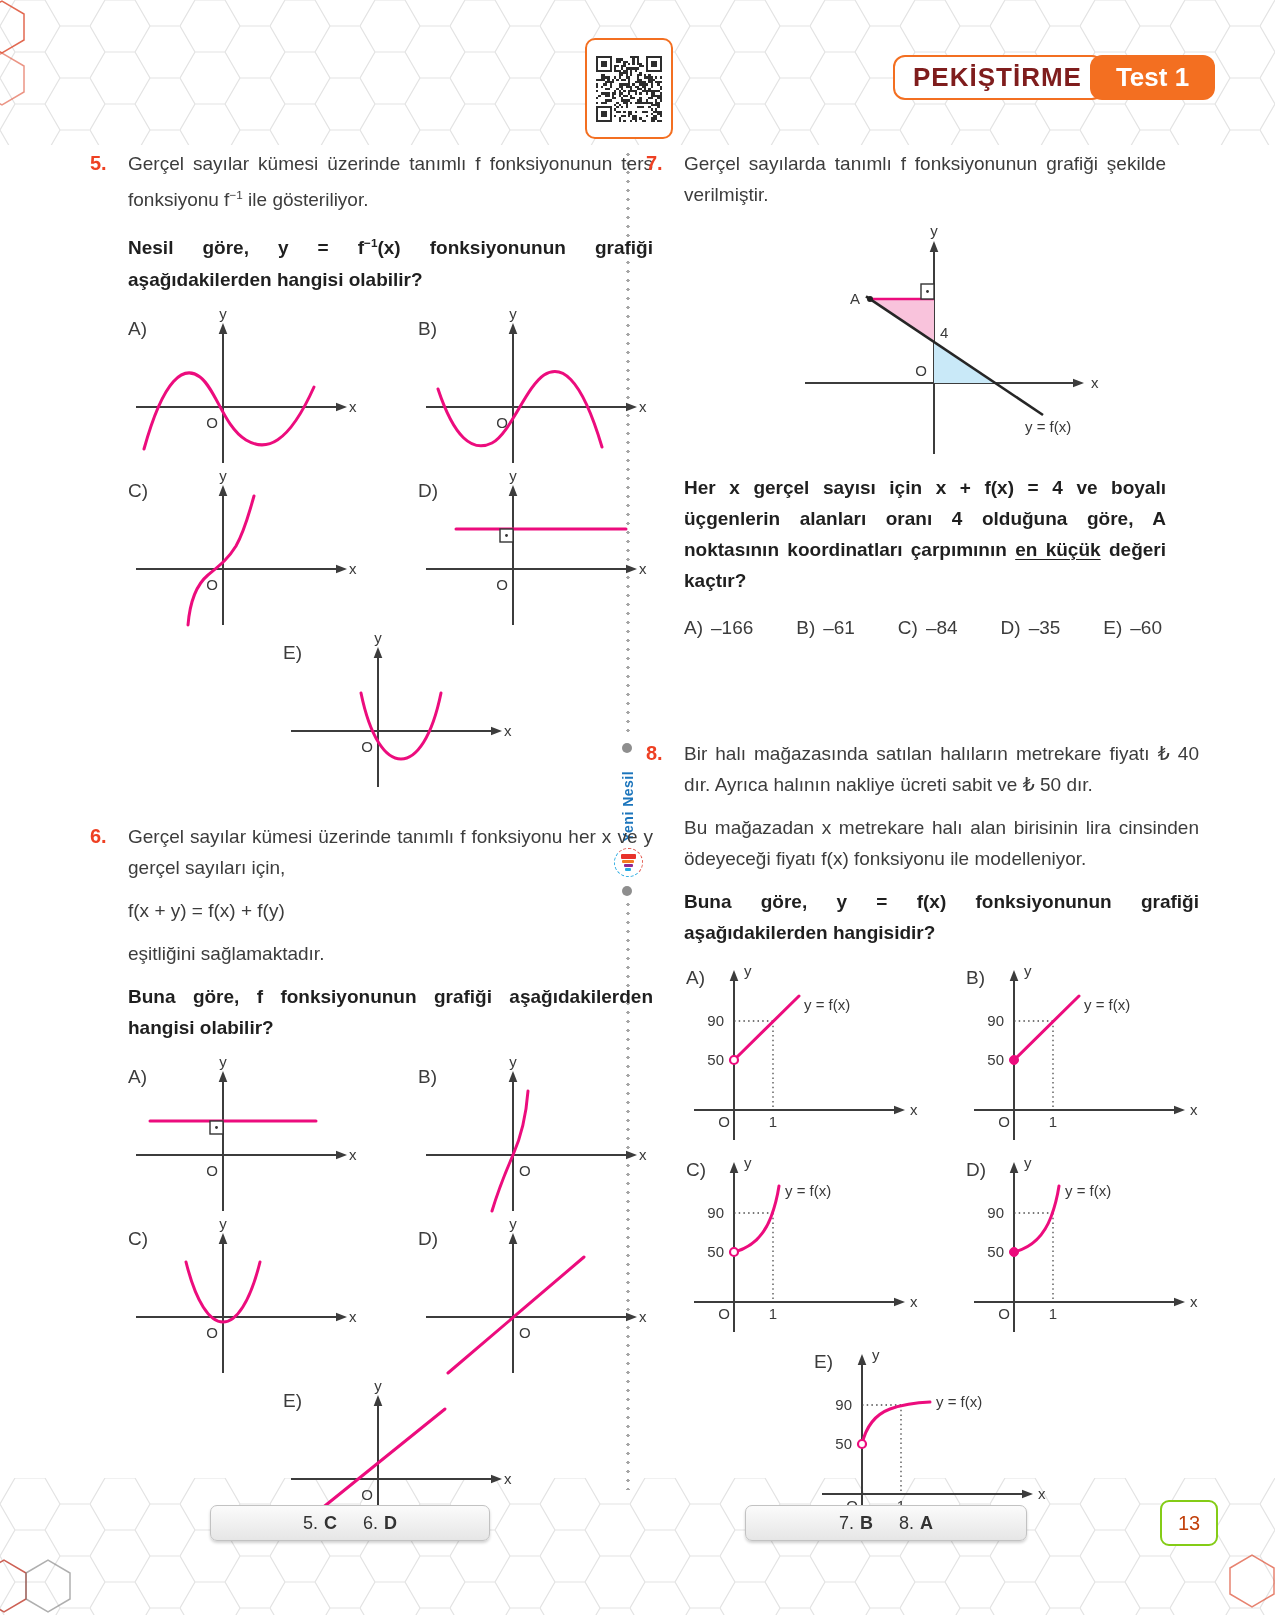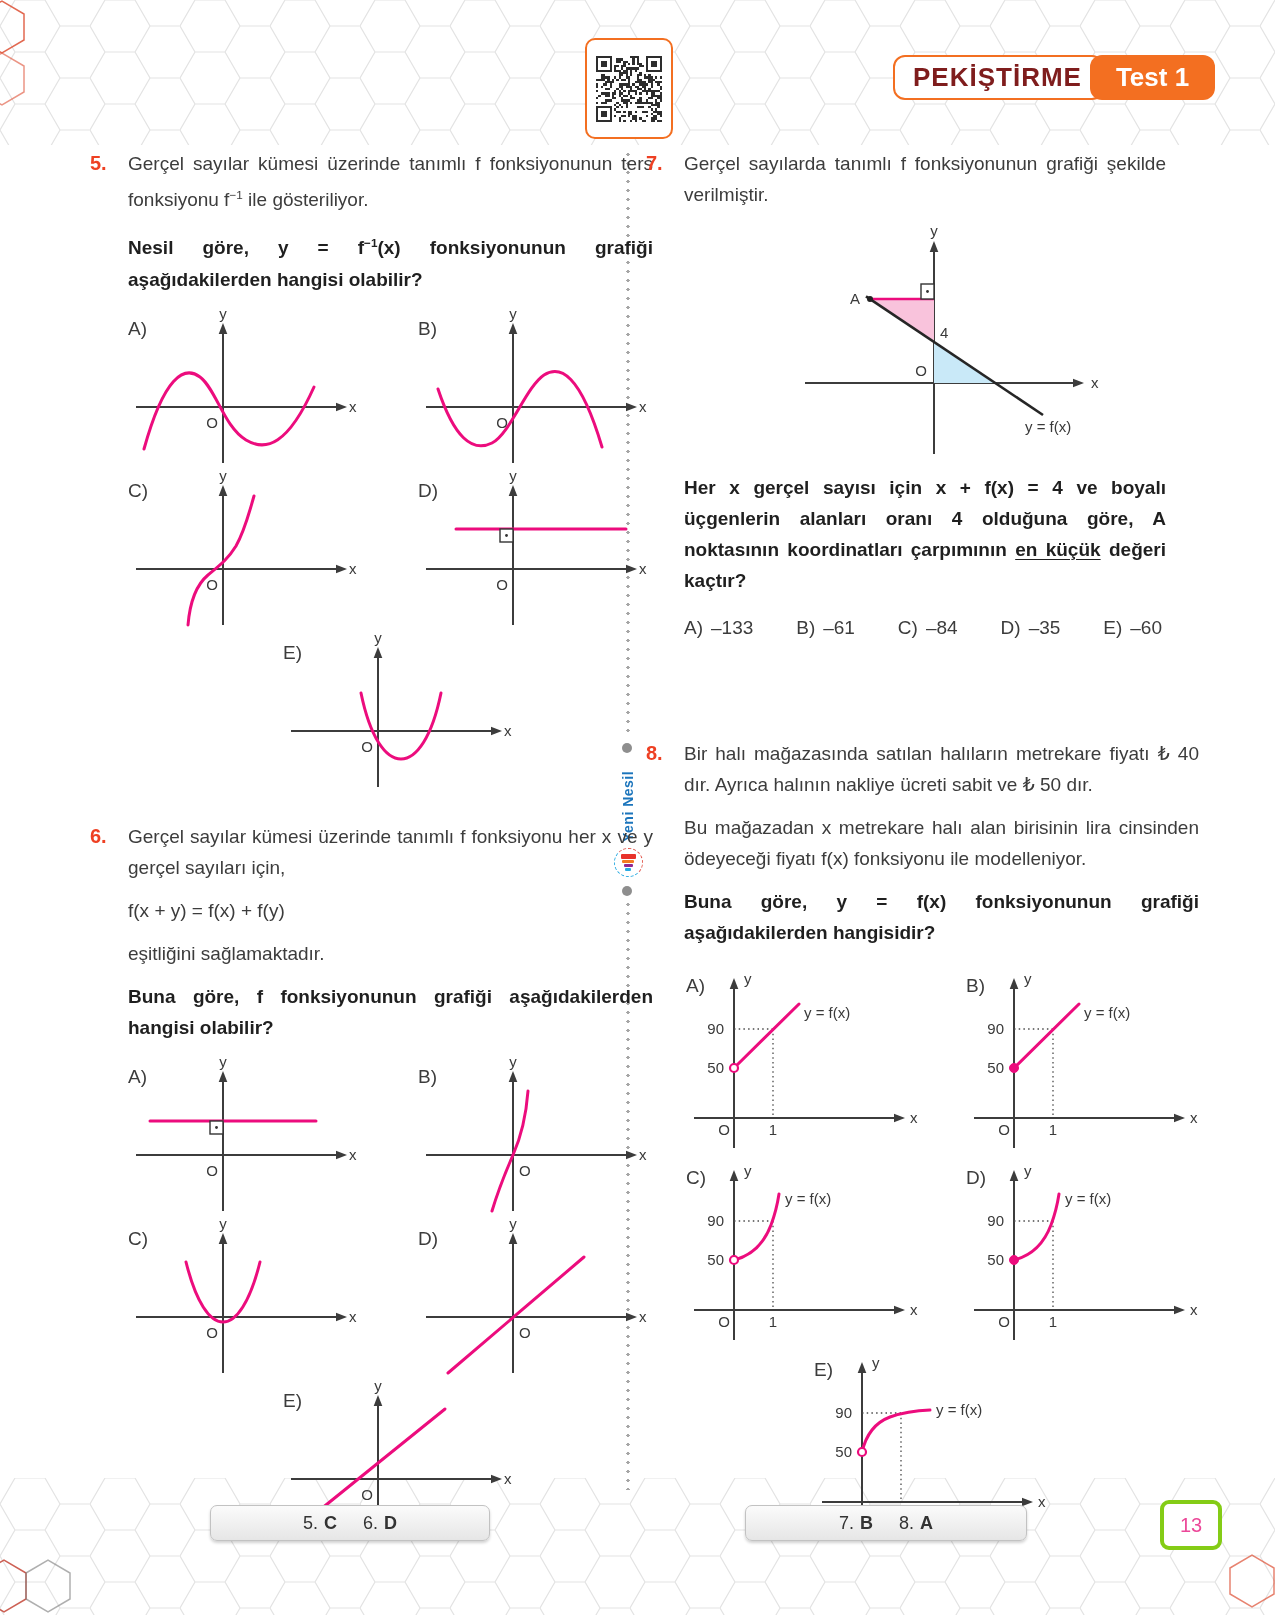--- a/index.html
+++ b/index.html
@@ -66,21 +66,21 @@
   
   .pill{position:absolute;top:1505px;height:34px;border:1px solid #c2c2c2;border-radius:7px;
         background:linear-gradient(#fbfbfb,#e6e6e6);box-shadow:0 2px 3px rgba(0,0,0,.18);
         display:flex;align-items:center;justify-content:center;font-size:18px;color:#333;}
   #pill-left{left:210px;width:278px;}
   #pill-right{left:745px;width:280px;}
   .ansn{margin:0 6px 0 0;}
   .ansl{font-weight:700;margin-right:26px;}
   .ansl:last-child{margin-right:0;}
   .page-num{position:absolute;left:1160px;top:1500px;width:54px;height:42px;background:#fff;
-            border:4px solid #84cc16;border-radius:9px;font-size:20px;color:#ec4899;
+            border:2px solid #84cc16;border-radius:9px;font-size:20px;color:#c2410c;
             display:flex;align-items:center;justify-content:center;}
 </style>
 </head>
 <body>
 
 <div class="page">
 
   <svg class="hexband" style="top:0;" width="1275" height="145">
     <defs>
       <pattern id="hex" width="90" height="52" patternUnits="userSpaceOnUse">
@@ -618,35 +618,35 @@
             <text x="121" y="82" text-anchor="end">A</text>
             <text x="201" y="116">4</text>
             <text x="188" y="154" text-anchor="end">O</text>
             <text x="286" y="210">y = f(x)</text>
           </svg>
         </div>
 
         <p class="qbold" style="margin-bottom:4px;"><span>Her x gerçel sayısı için x + f(x) = 4 ve boyalı üçgenlerin alanları oranı 4 olduğuna göre, A noktasının koordinatları çarpımının </span><span class="u">en küçük</span><span> değeri kaçtır?</span></p>
 
         <div class="optrow">
-          <span><span class="ol">A)</span><span>–133</span></span>
+          <span><span class="ol">A)</span><span>–166</span></span>
           <span><span class="ol">B)</span><span>–61</span></span>
           <span><span class="ol">C)</span><span>–84</span></span>
           <span><span class="ol">D)</span><span>–35</span></span>
           <span><span class="ol">E)</span><span>–60</span></span>
         </div>
       </div>
     </div>
 
     <div class="q" style="margin-top:95px;">
       <div class="qnum">8.</div>
       <div class="qbody">
         <p>Bir halı mağazasında satılan halıların metrekare fiyatı ₺ 40 dır. Ayrıca halının nakliye ücreti sabit ve ₺ 50 dır.</p>
         <p>Bu mağazadan x metrekare halı alan birisinin lira cinsinden ödeyeceği fiyatı f(x) fonksiyonu ile modelleniyor.</p>
-        <p class="qbold" style="margin-bottom:20px;">Buna göre, y = f(x) fonksiyonunun grafiği aşağıdakilerden hangisidir?</p>
+        <p class="qbold" style="margin-bottom:12px;">Buna göre, y = f(x) fonksiyonunun grafiği aşağıdakilerden hangisidir?</p>
 
         <div class="grow8">
           <div class="gcell8">
             <span class="gletter8">A)</span>
             <svg width="235" height="190" viewBox="0 0 235 190">
               <text x="60" y="16">y</text>
               <polygon class="ah" points="50,10 45.7,21 54.3,21"></polygon>
               <line class="ax" x1="50" y1="18" x2="50" y2="180"></line>
               <line class="ax" x1="10" y1="150" x2="214" y2="150"></line>
               <polygon class="ah" points="221,150 210,145.7 210,154.3"></polygon>

